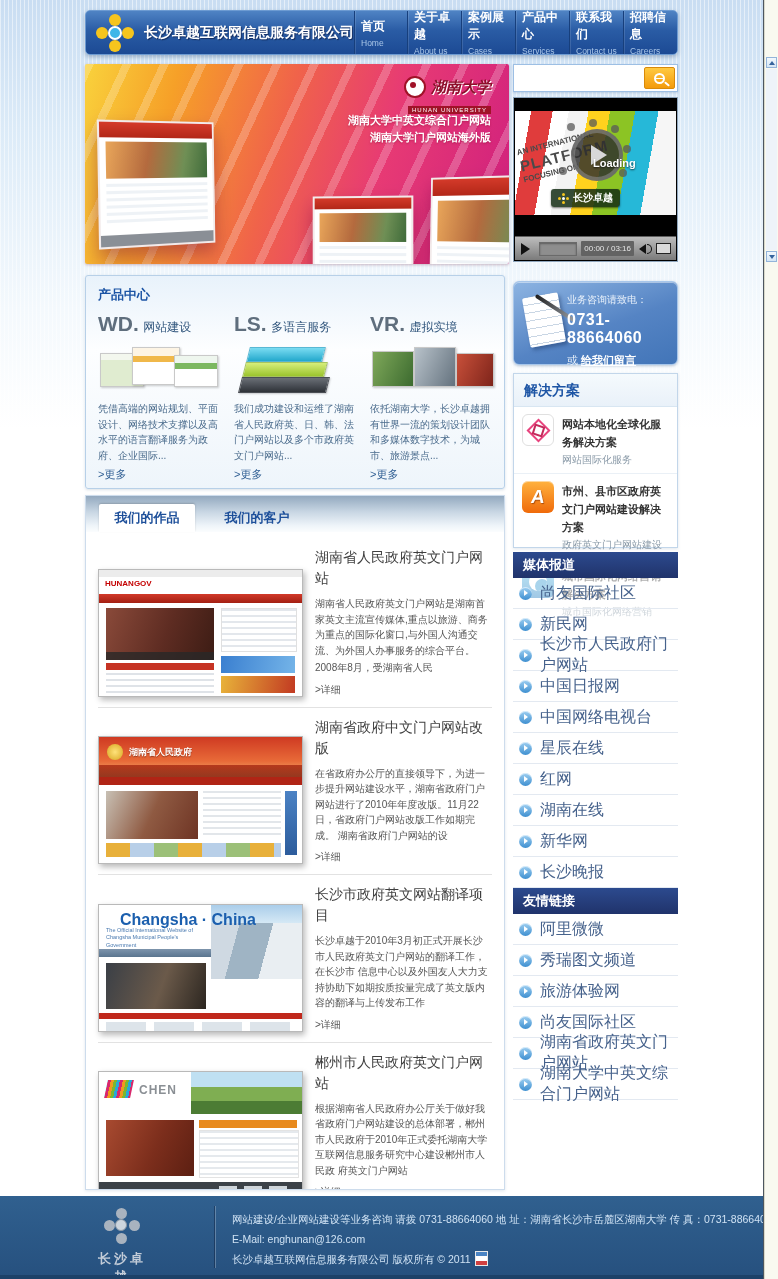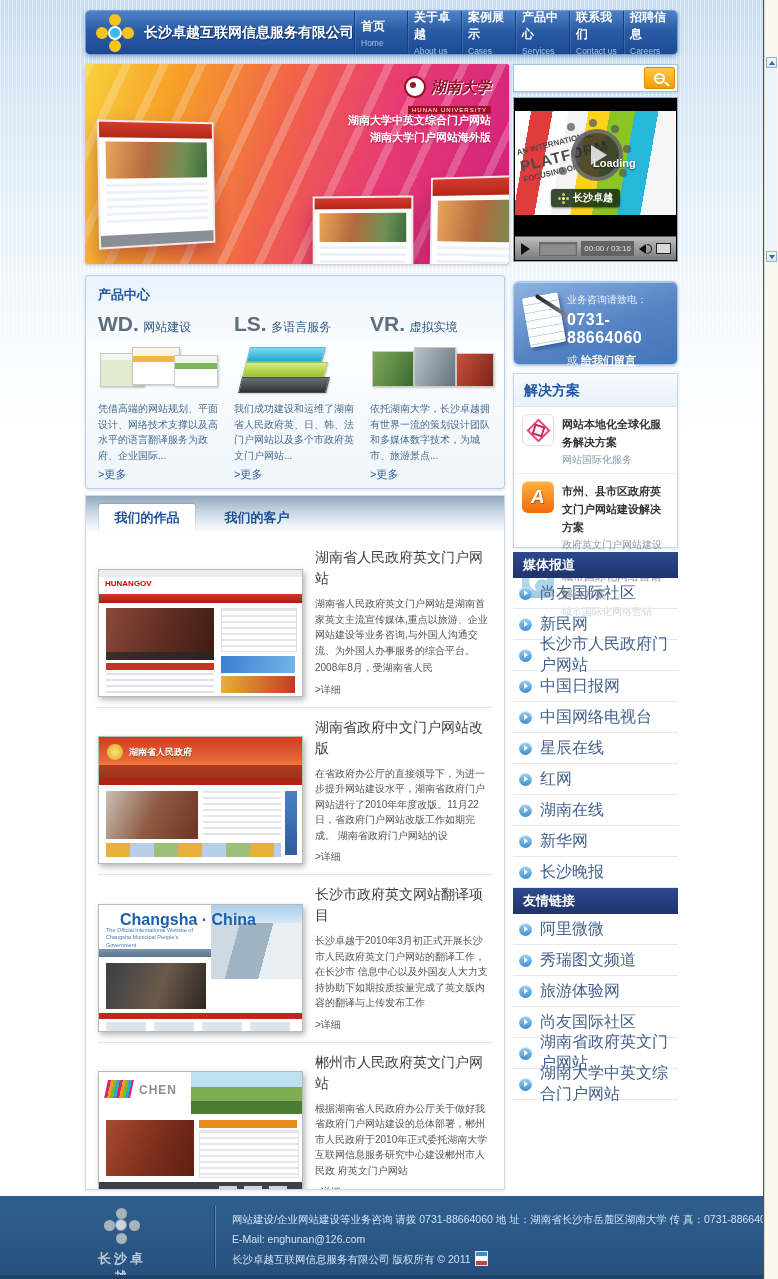--- a/index.html
+++ b/index.html
@@ -442,21 +442,21 @@
           <span class="blk t1-photo"></span>
           <span class="blk t1-cap"></span>
           <span class="blk t1-red"></span>
           <span class="blk t1-lines"></span>
           <span class="blk t1-rlist"></span>
           <span class="blk t1-ban1"></span>
           <span class="blk t1-ban2"></span>
         </div>
         <div class="ptext">
           <h3 class="ptitle">湖南省人民政府英文门户网站</h3>
-          <p class="pdesc2">湖南省人民政府英文门户网站是湖南首家英文主流宣传媒体,重点以旅游、企业网站建设等业务咨询,与外国人沟通交流、为外国人办事服务的综合平台。</p>
+          <p class="pdesc2">湖南省人民政府英文门户网站是湖南首家英文主流宣传媒体,重点以旅游、商务为重点的国际化窗口,与外国人沟通交流、为外国人办事服务的综合平台。</p>
           <p class="pdesc2" style="margin-top:2px;">2008年8月，受湖南省人民</p>
           <a class="pmore2">&gt;详细</a>
         </div>
       </div>
 
       <div class="pitem">
         <div class="pthumb-big">
           <span class="blk t2-sky"></span>
           <span class="blk t2-sil"></span>
           <span class="blk t2-emblem"></span>

